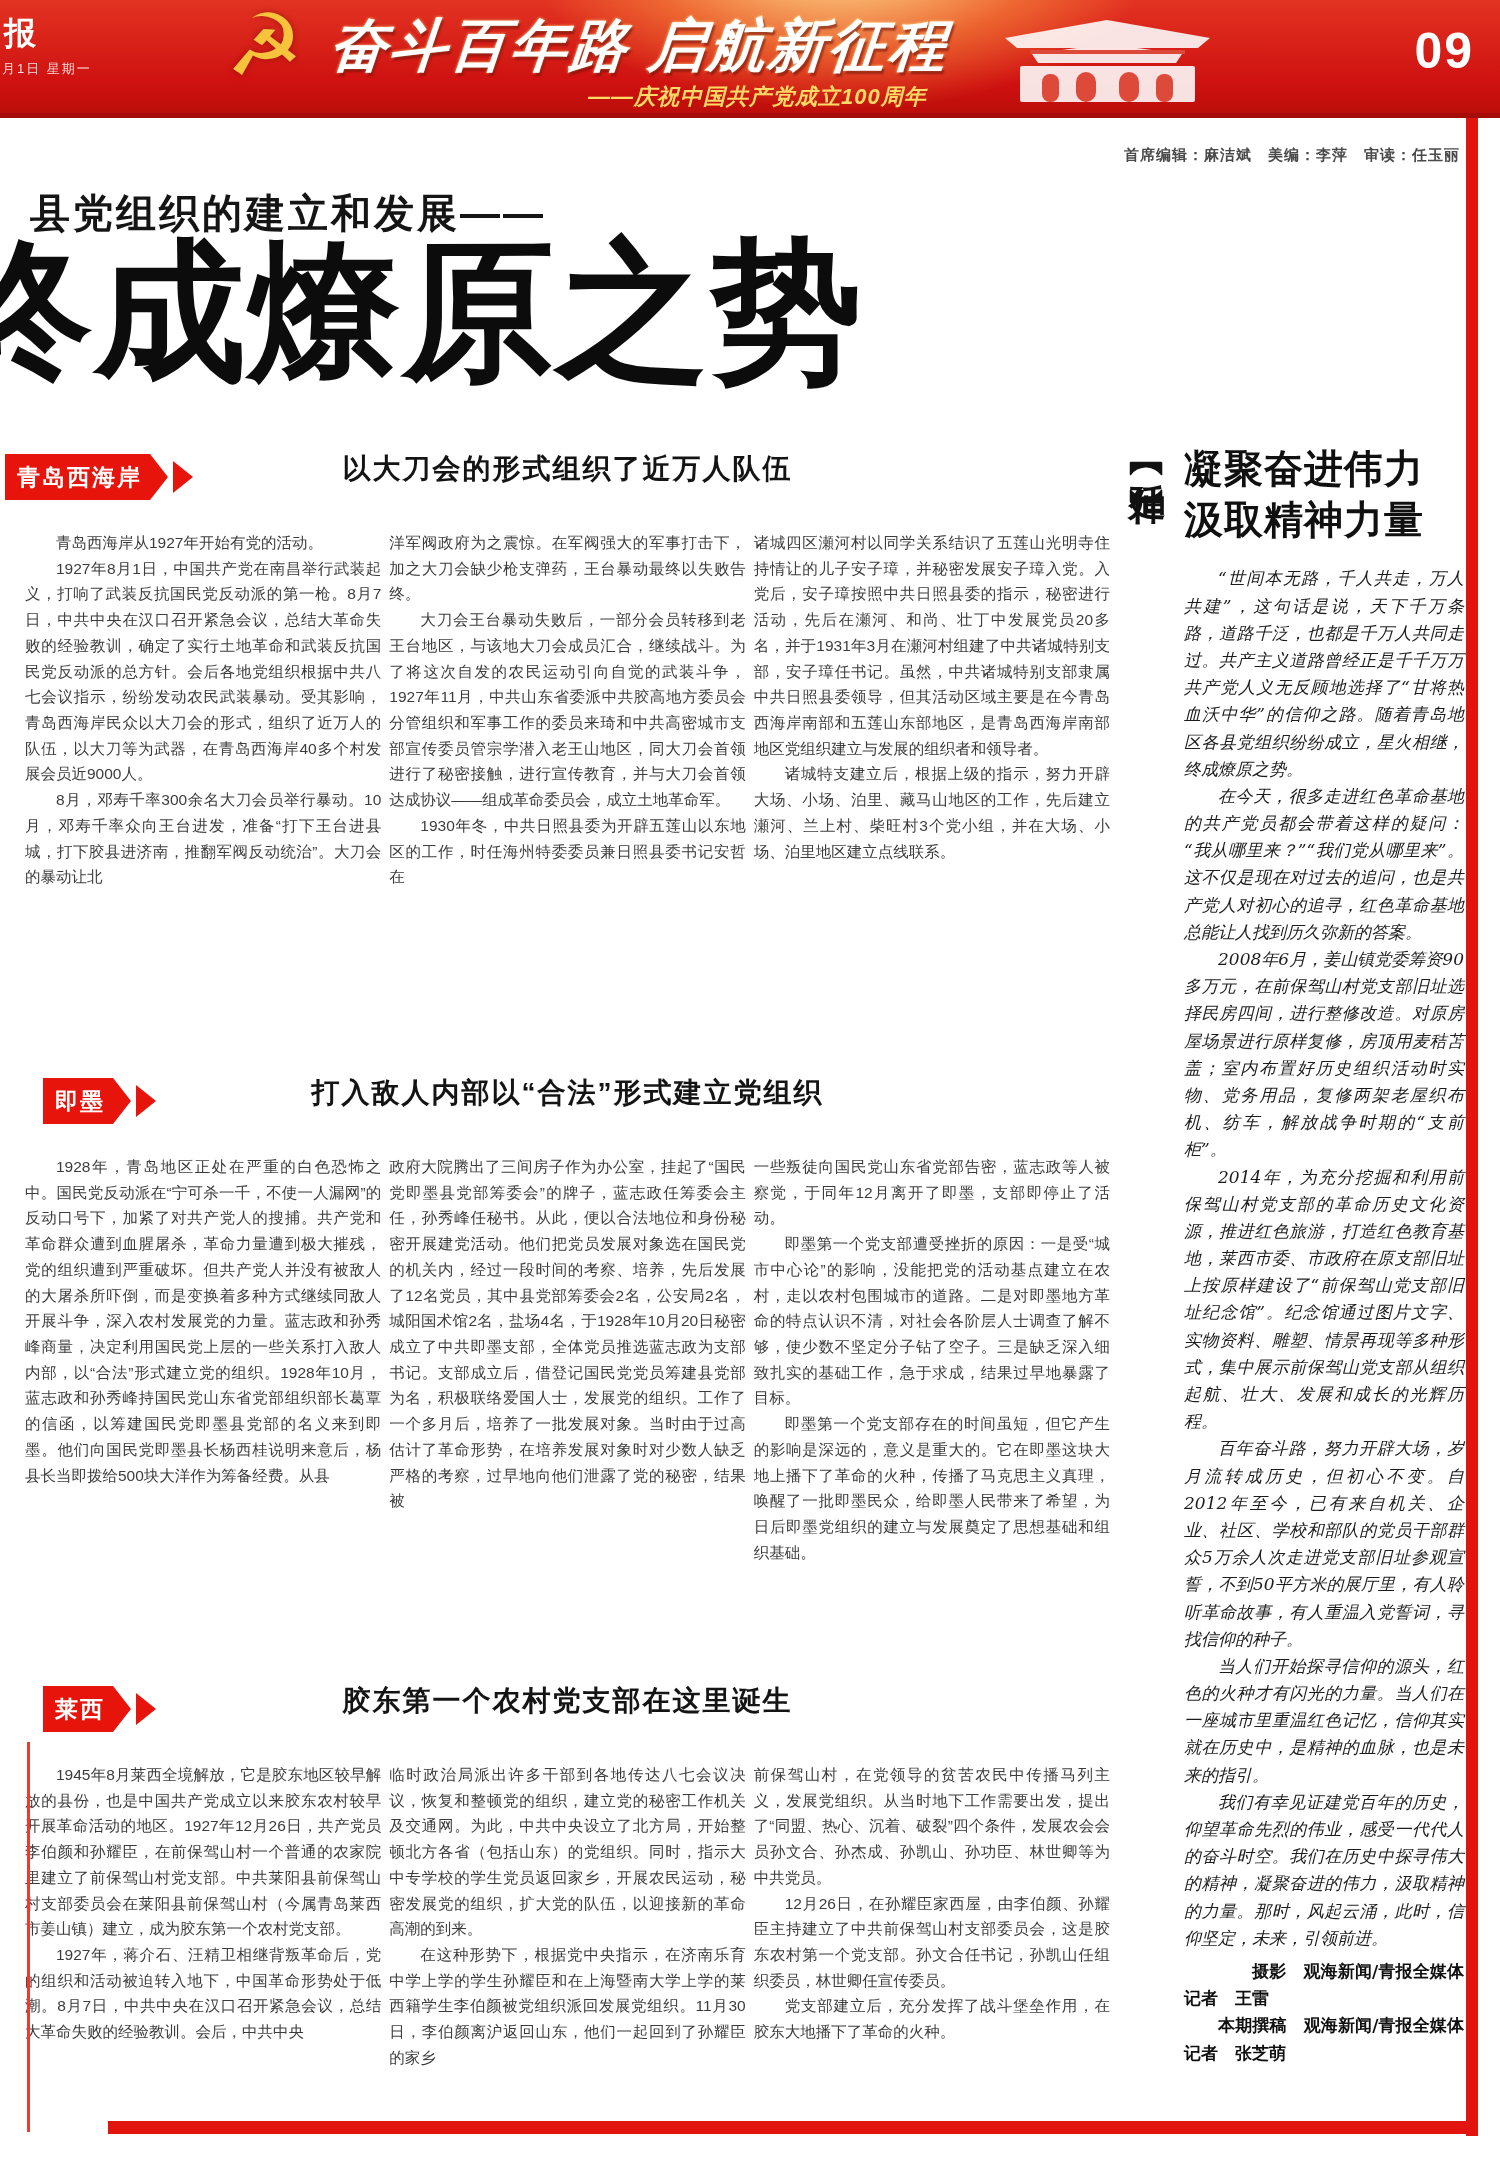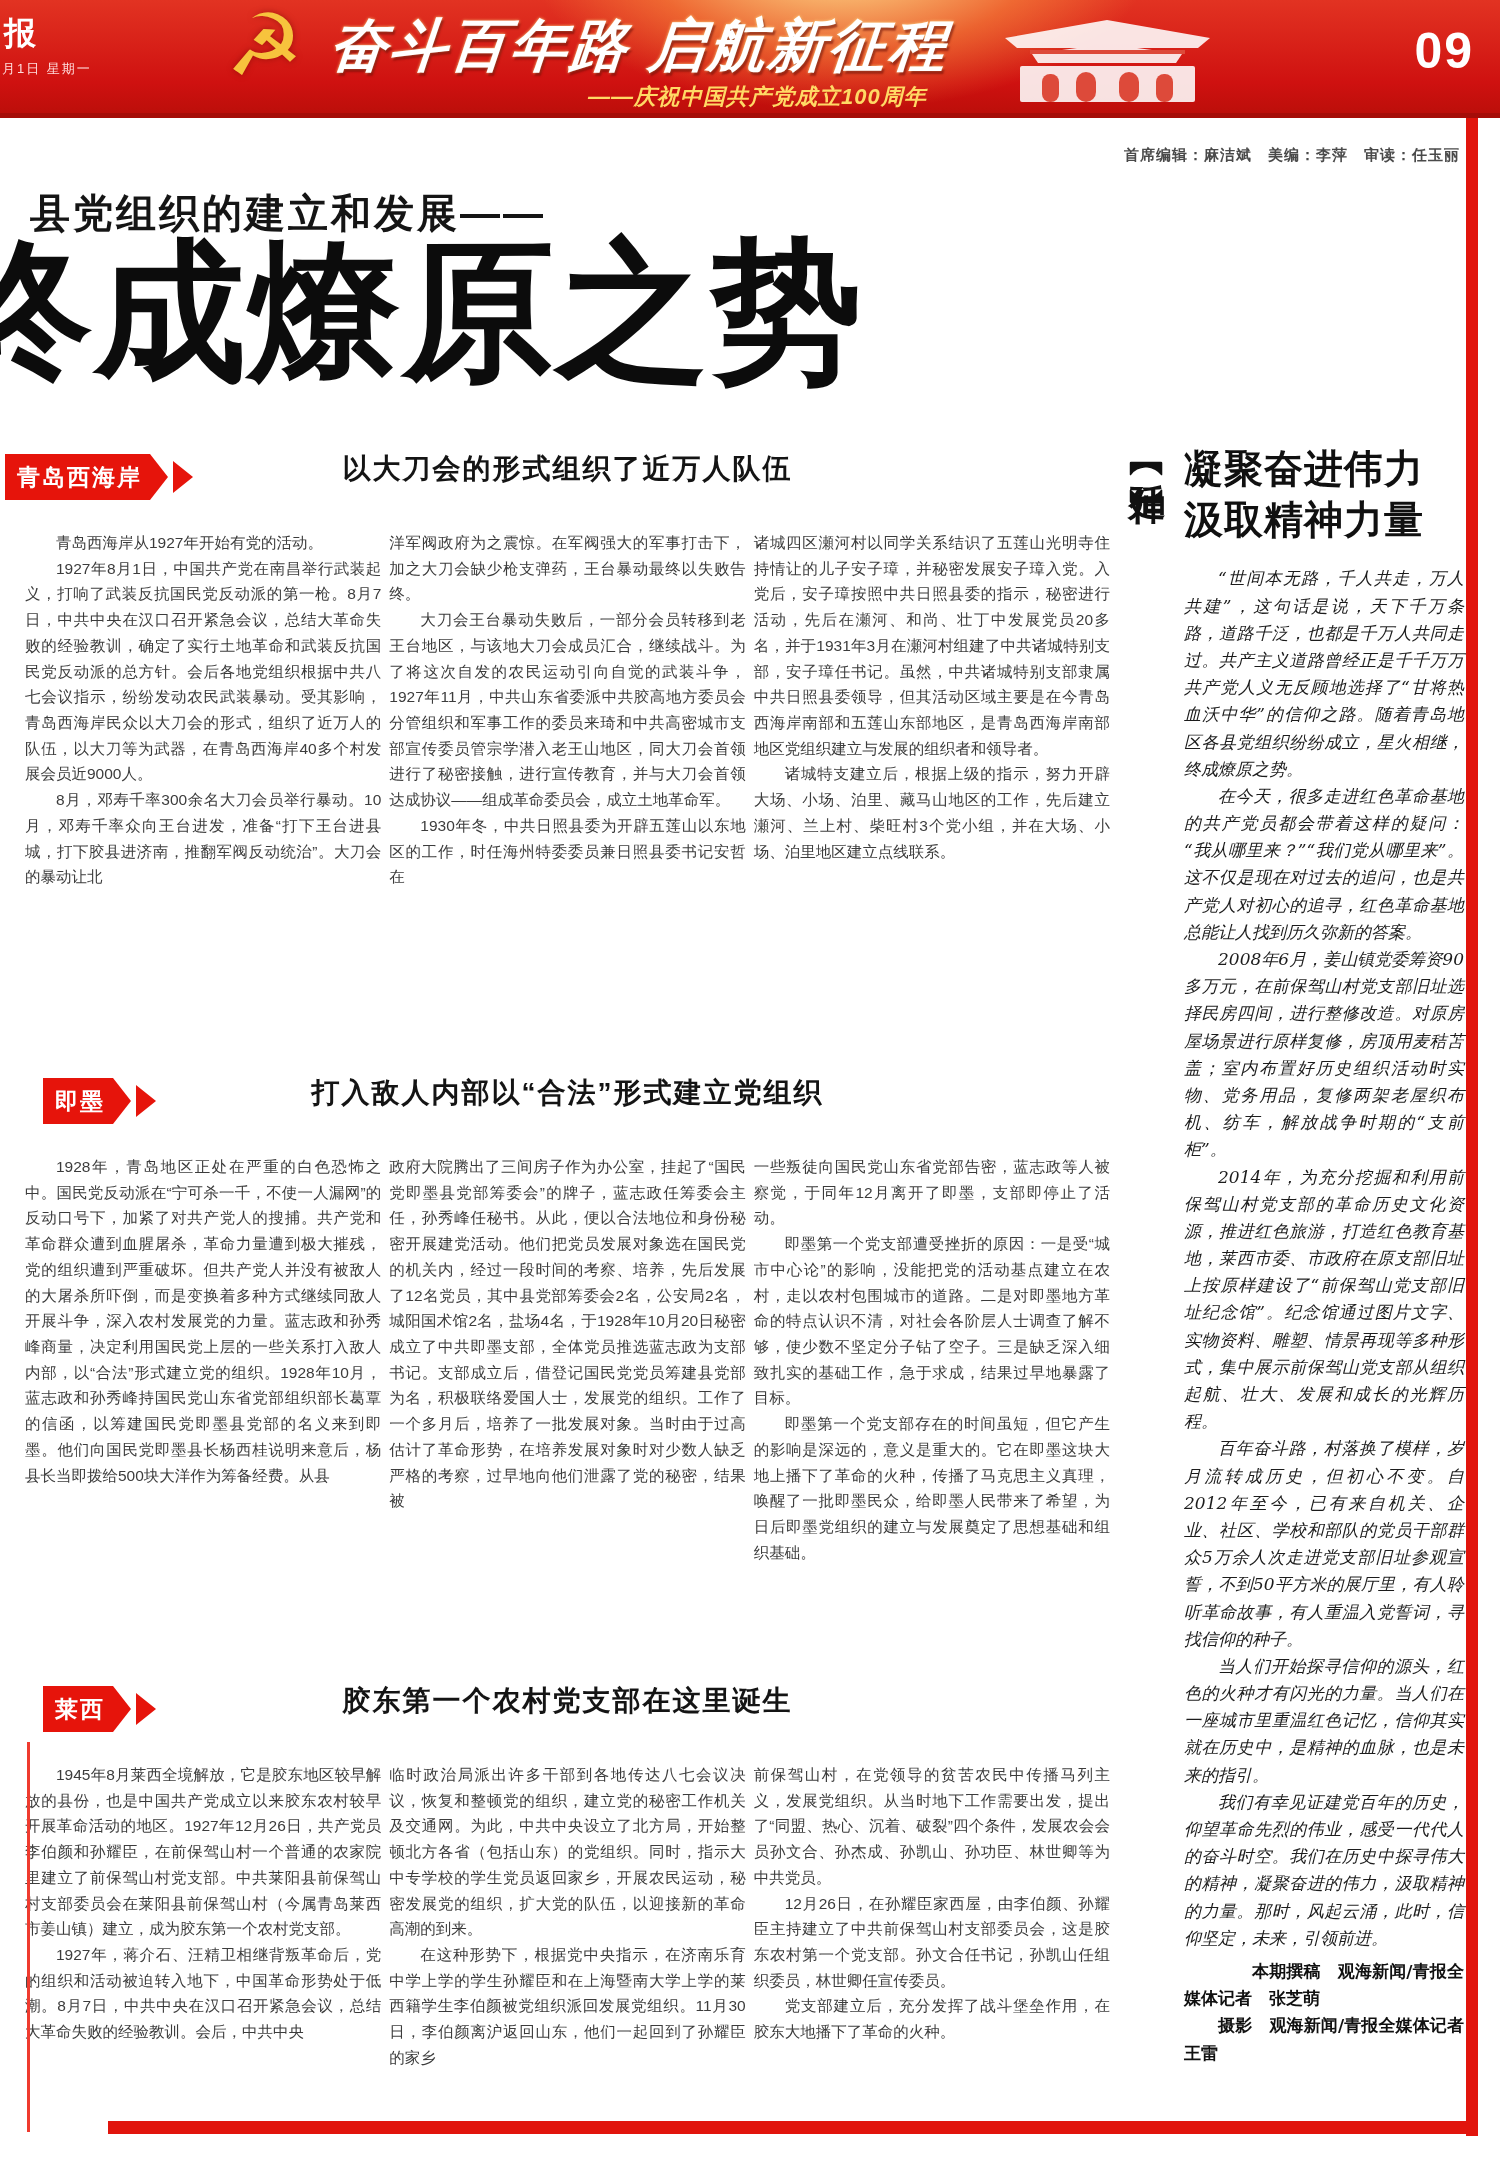--- a/index.html
+++ b/index.html
@@ -188,26 +188,26 @@
     <div class="ext-label">【延伸】</div>
     <div class="ext-title">
       <div>凝聚奋进伟力</div>
       <div>汲取精神力量</div>
     </div>
     <div class="ext-body">
         <p>“世间本无路，千人共走，万人共建”，这句话是说，天下千万条路，道路千泛，也都是千万人共同走过。共产主义道路曾经正是千千万万共产党人义无反顾地选择了“甘将热血沃中华”的信仰之路。随着青岛地区各县党组织纷纷成立，星火相继，终成燎原之势。</p>
         <p>在今天，很多走进红色革命基地的共产党员都会带着这样的疑问：“我从哪里来？”“我们党从哪里来”。这不仅是现在对过去的追问，也是共产党人对初心的追寻，红色革命基地总能让人找到历久弥新的答案。</p>
         <p>2008年6月，姜山镇党委筹资90多万元，在前保驾山村党支部旧址选择民房四间，进行整修改造。对原房屋场景进行原样复修，房顶用麦秸苫盖；室内布置好历史组织活动时实物、党务用品，复修两架老屋织布机、纺车，解放战争时期的“支前柜”。</p>
         <p>2014年，为充分挖掘和利用前保驾山村党支部的革命历史文化资源，推进红色旅游，打造红色教育基地，莱西市委、市政府在原支部旧址上按原样建设了“前保驾山党支部旧址纪念馆”。纪念馆通过图片文字、实物资料、雕塑、情景再现等多种形式，集中展示前保驾山党支部从组织起航、壮大、发展和成长的光辉历程。</p>
-        <p>百年奋斗路，村落换了模样，岁月流转成历史，但初心不变。自2012年至今，已有来自机关、企业、社区、学校和部队的党员干部群众5万余人次走进党支部旧址参观宣誓，不到50平方米的展厅里，有人聆听革命故事，有人重温入党誓词，寻找信仰的种子。</p>
+        <p>百年奋斗路，努力开辟大场，岁月流转成历史，但初心不变。自2012年至今，已有来自机关、企业、社区、学校和部队的党员干部群众5万余人次走进党支部旧址参观宣誓，不到50平方米的展厅里，有人聆听革命故事，有人重温入党誓词，寻找信仰的种子。</p>
         <p>当人们开始探寻信仰的源头，红色的火种才有闪光的力量。当人们在一座城市里重温红色记忆，信仰其实就在历史中，是精神的血脉，也是未来的指引。</p>
         <p>我们有幸见证建党百年的历史，仰望革命先烈的伟业，感受一代代人的奋斗时空。我们在历史中探寻伟大的精神，凝聚奋进的伟力，汲取精神的力量。那时，风起云涌，此时，信仰坚定，未来，引领前进。</p>
       </div>
     <div class="ext-credits">
+        <p>摄影　观海新闻/青报全媒体记者　王雷</p>
         <p>本期撰稿　观海新闻/青报全媒体记者　张芝萌</p>
-        <p>摄影　观海新闻/青报全媒体记者　王雷</p>
       </div>
   </div>
 
   <div class="right-rule"></div>
   <div class="bottom-rule"></div>
   <div class="left-rule"></div>
 </div>
 
 </body></html>

